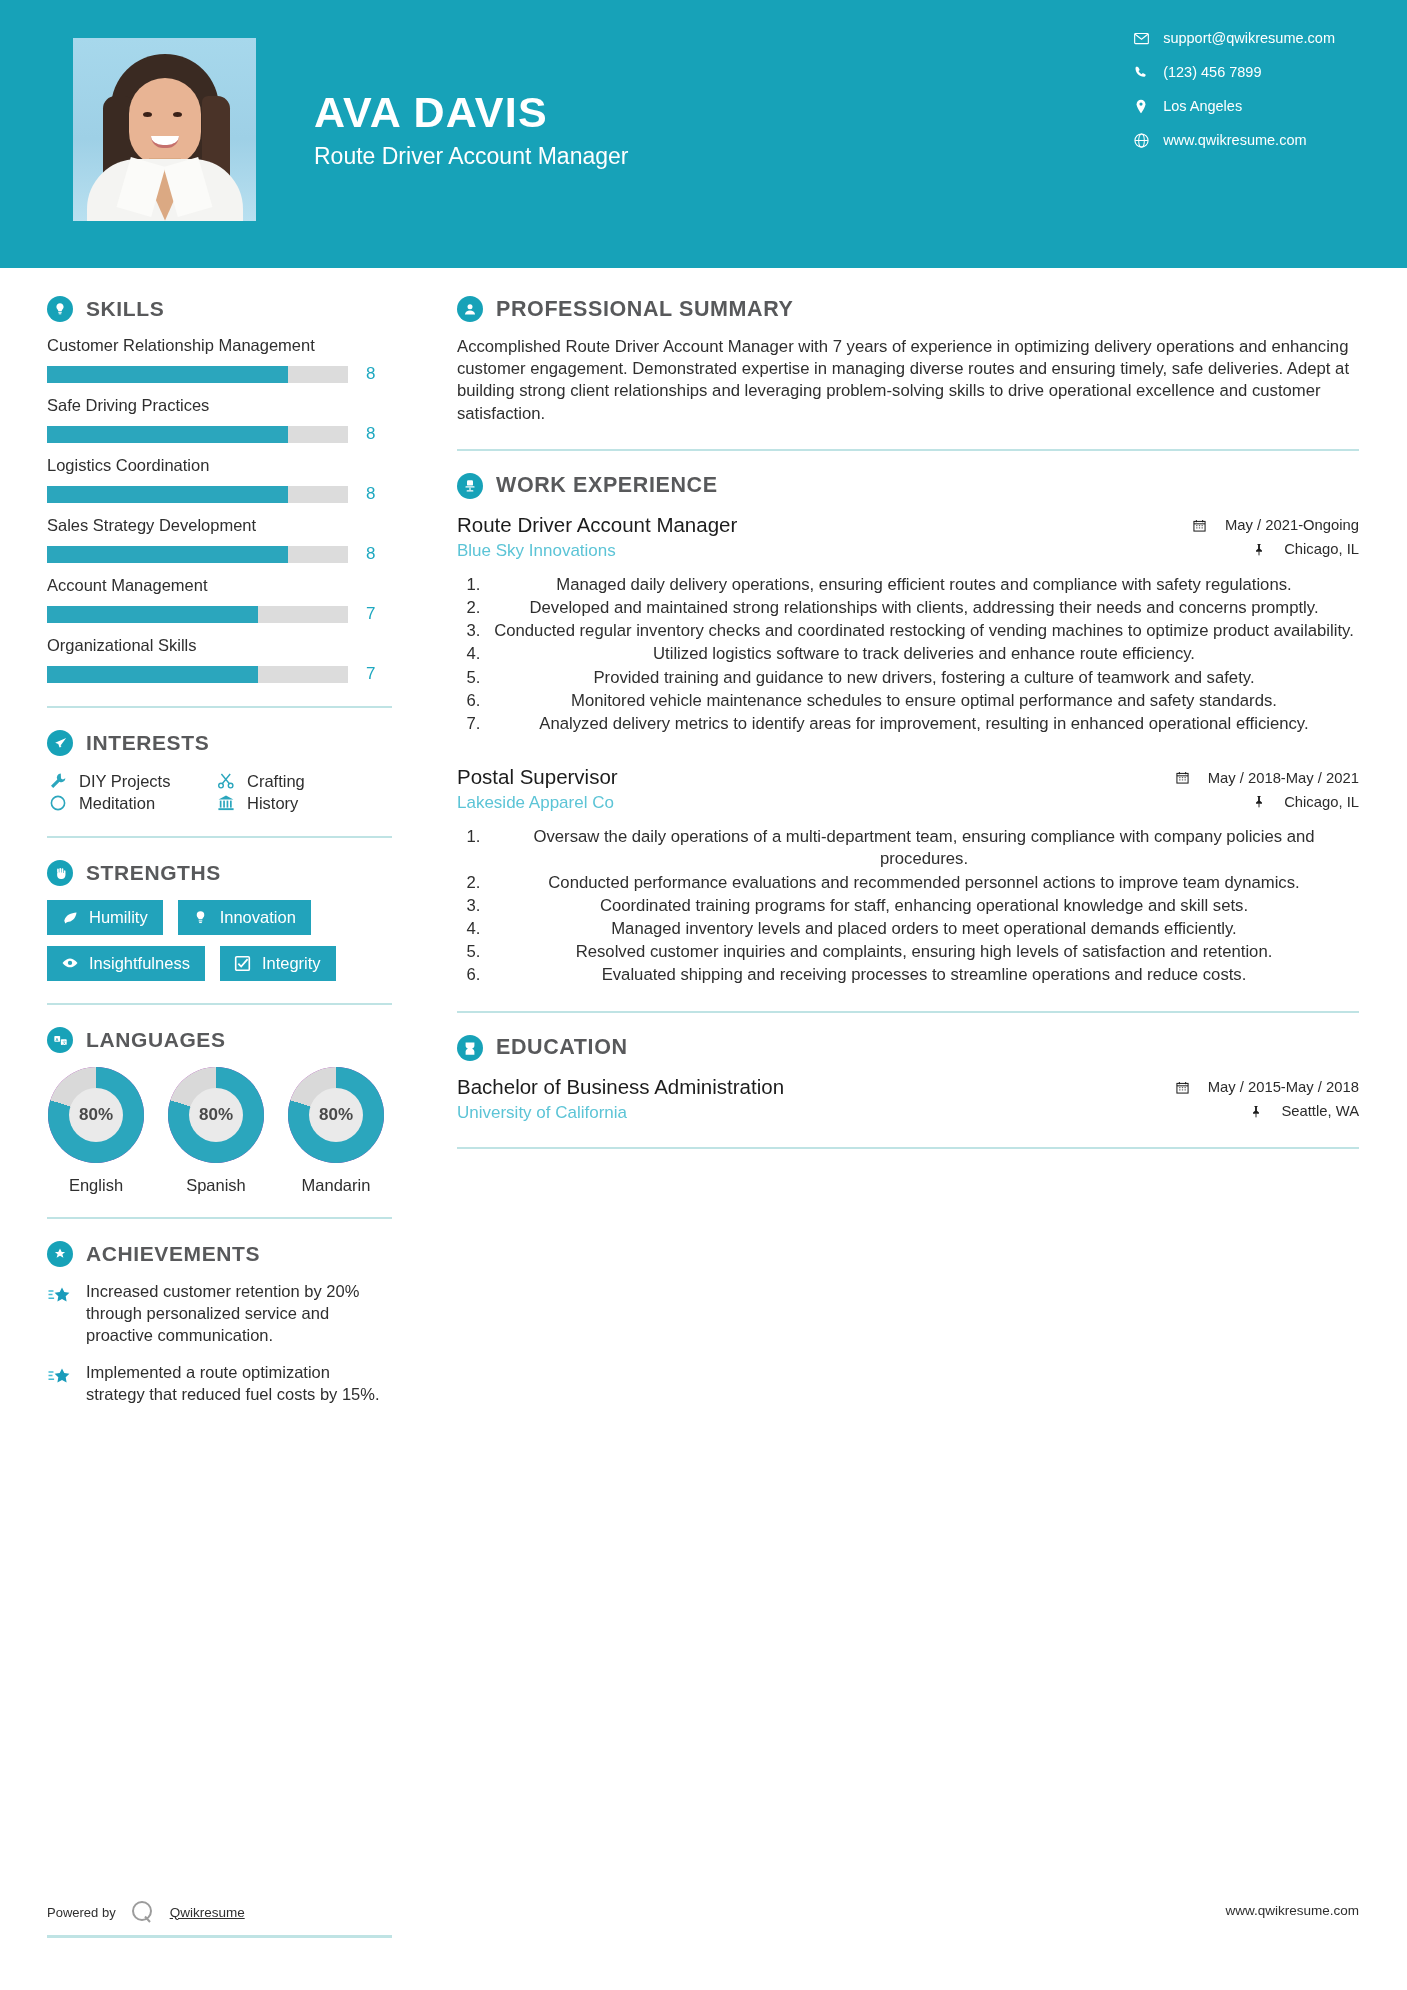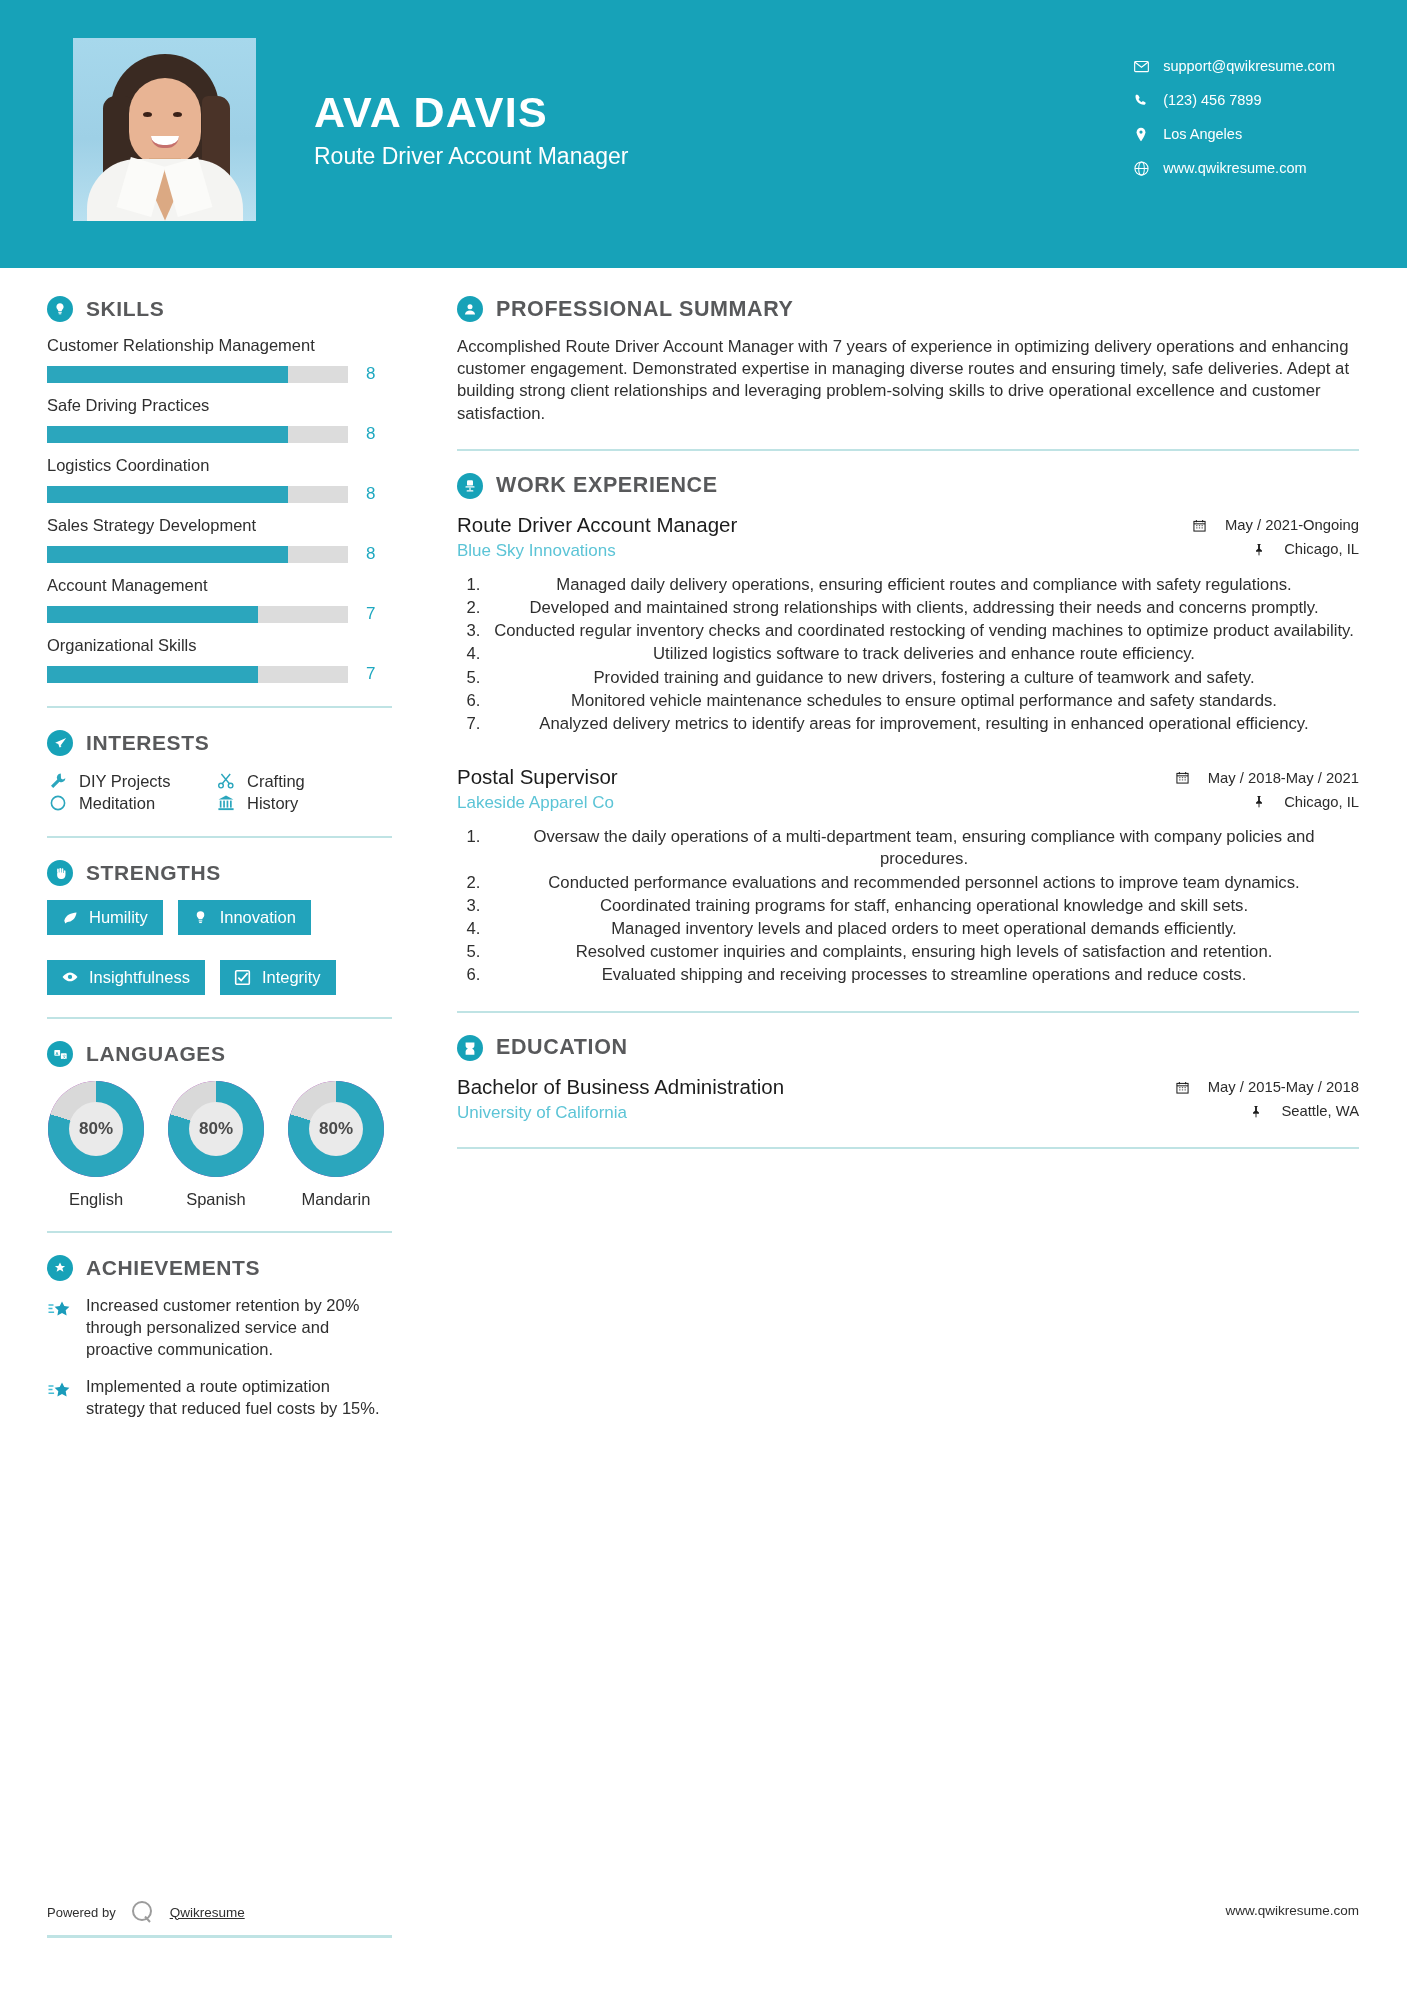--- a/index.html
+++ b/index.html
@@ -102,21 +102,21 @@
   }
   .role {
     font-size: 23px;
     color: #ffffff;
     margin-top: 8px;
     font-weight: normal;
   }
   .contact {
     margin-left: auto;
     padding-right: 72px;
-    padding-top: 52px;
+    padding-top: 24px;
     align-self: flex-start;
   }
   .c-row {
     display: flex;
     align-items: center;
     height: 28px;
     margin-bottom: 6px;
     color: #fff;
     font-size: 14.5px;
   }
@@ -222,21 +222,21 @@
     color: #2f2f2f;
   }
   .interest .i-ico {
     width: 22px; height: 22px; flex: 0 0 22px;
     color: #2ba6bd;
     display: inline-flex; align-items: center; justify-content: center;
     margin-right: 10px;
   }
 
   
-  .chips { display: flex; flex-wrap: wrap; gap: 25px 15px; }
+  .chips { display: flex; flex-wrap: wrap; gap: 11px 15px; }
   .chip {
     background: #22a3bb;
     color: #fff;
     font-size: 16.5px;
     padding: 7px 15px 8px 13px;
     display: inline-flex;
     align-items: center;
   }
   .chip .ch-ico {
     width: 20px; height: 20px; flex: 0 0 20px;

